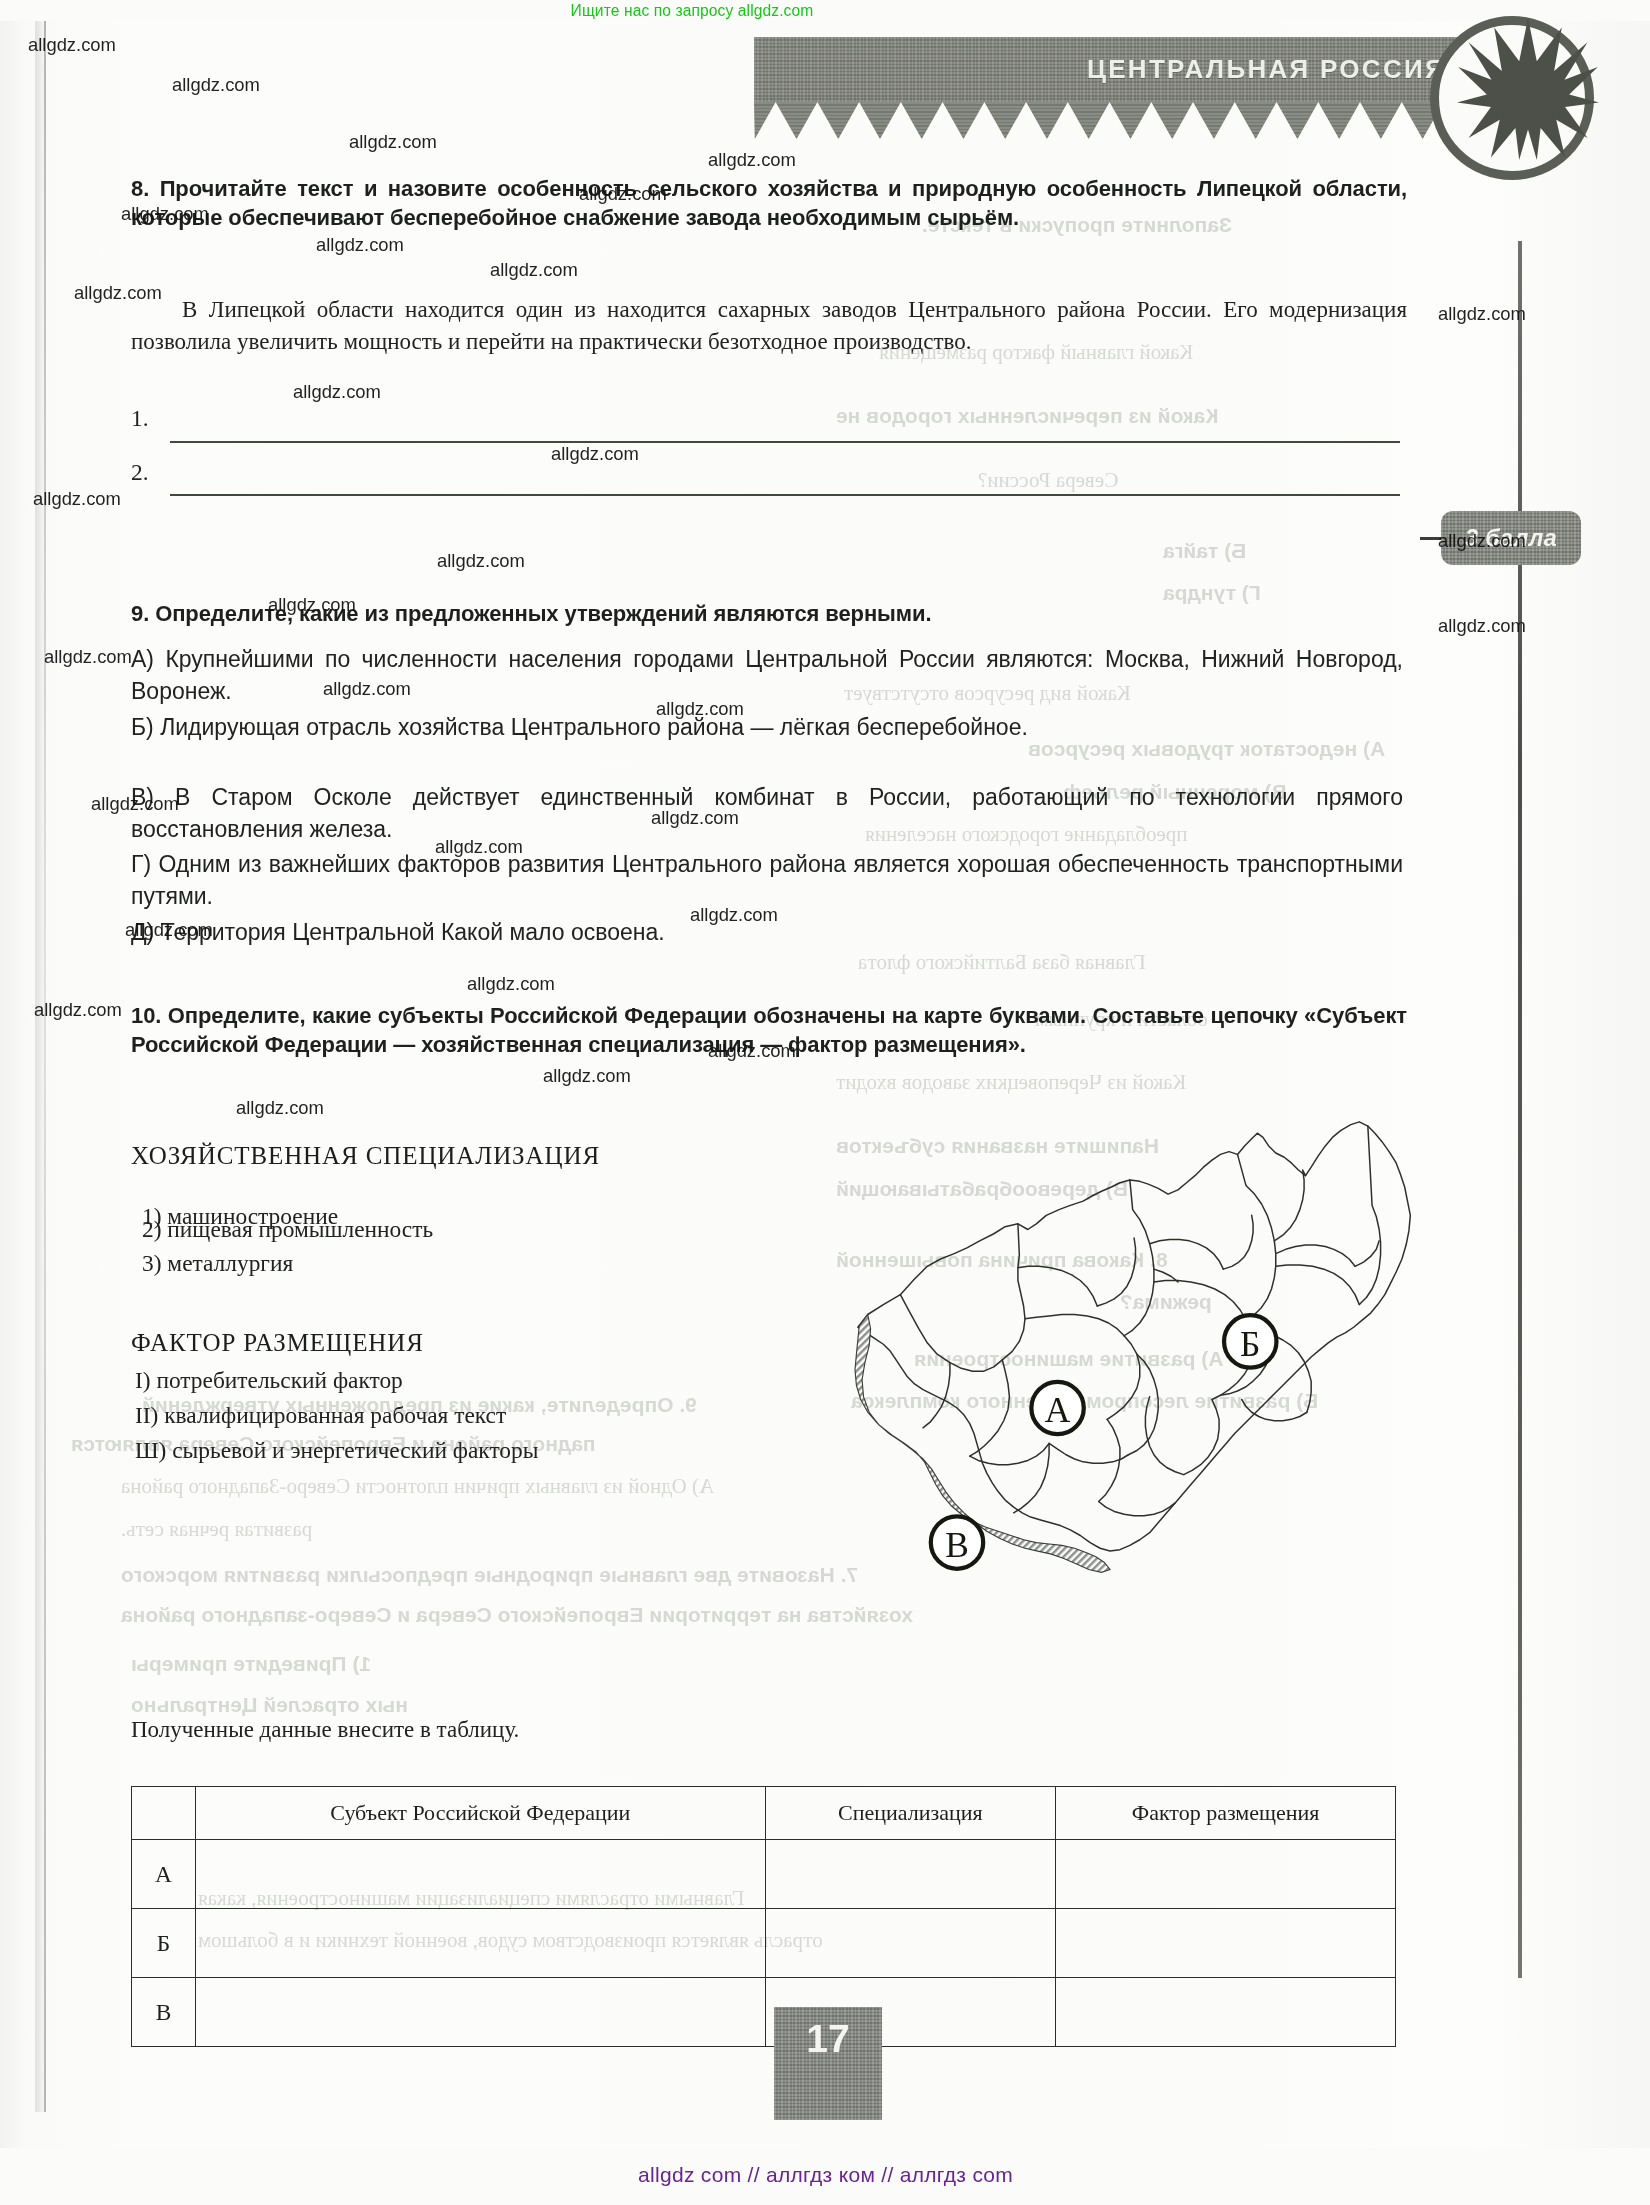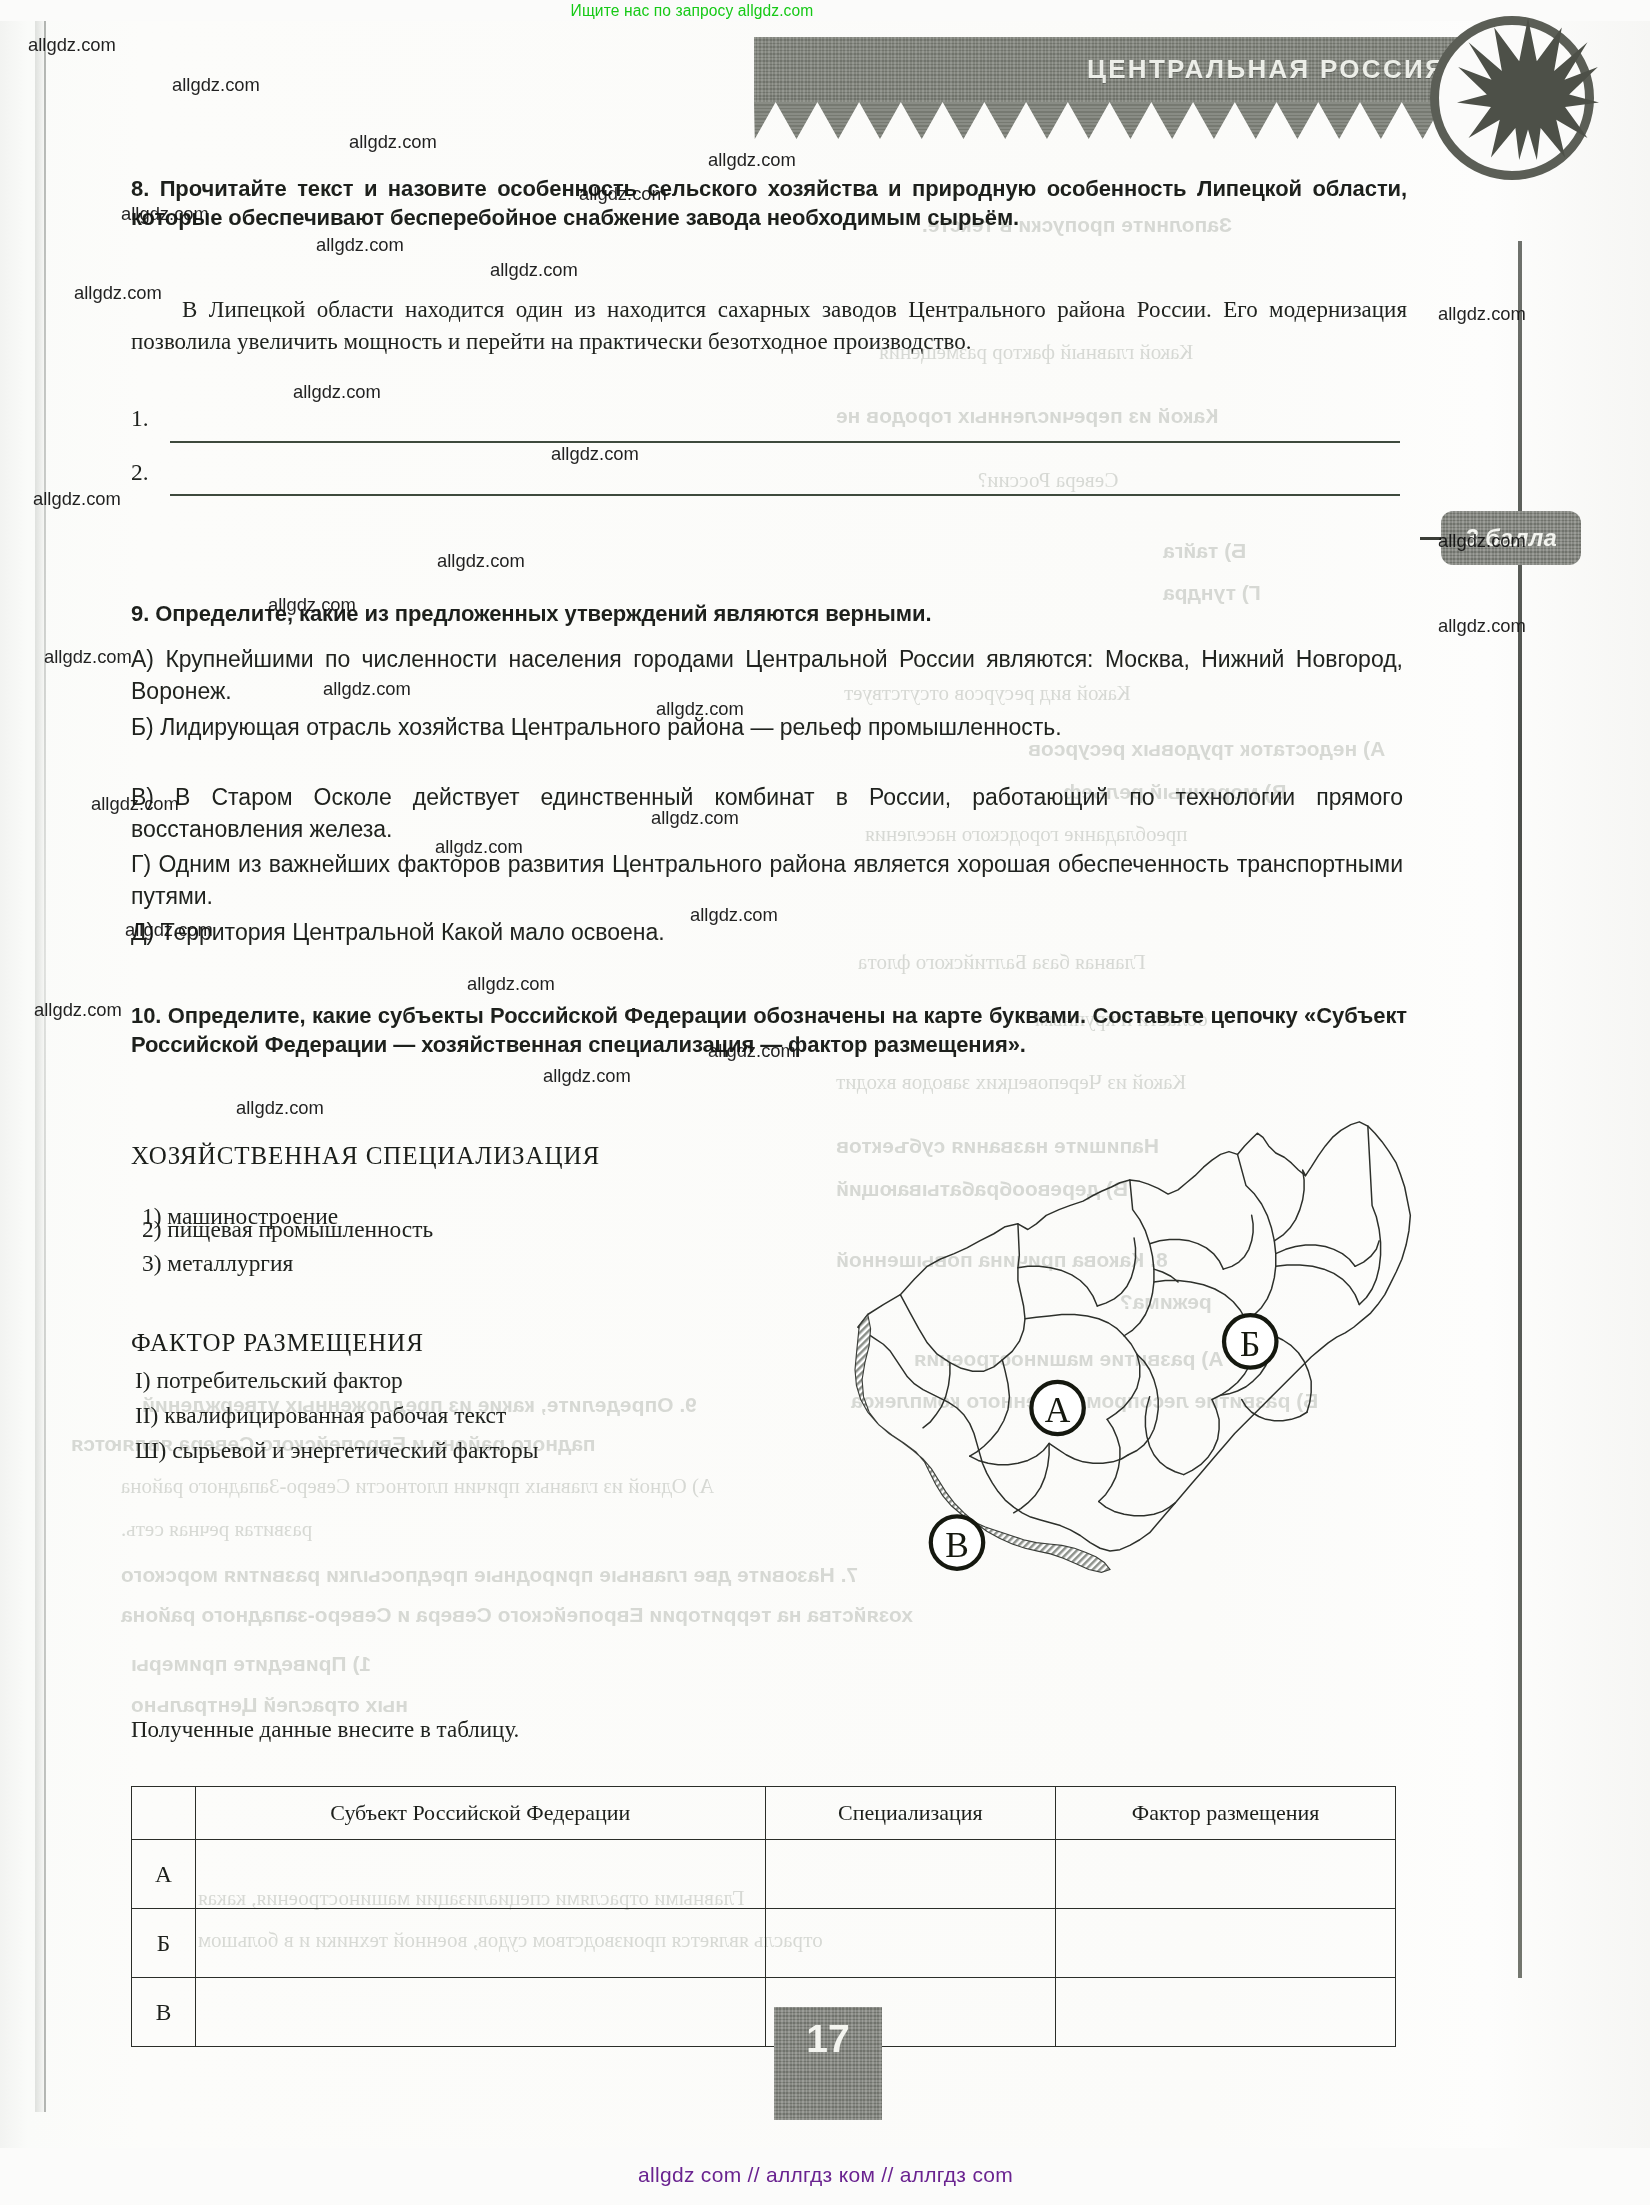--- a/index.html
+++ b/index.html
@@ -275,21 +275,21 @@
 
 <div class="ans-row" style="left:131px;top:459px;">2.</div>
 <div class="ans-rule" style="left:170px;top:494px;width:1230px;"></div>
 
 <div id="score-stem"></div>
 <div id="score-badge">3 балла</div>
 
 <div class="q-head" style="left:131px;top:599px;width:1276px;">9. Определите, какие из предложенных утверждений являются верными.</div>
 
 <div class="opt" style="left:131px;top:643px;width:1272px;">А) Крупнейшими по численности населения городами Центральной России являются: Москва, Нижний Новгород, Воронеж.</div>
-<div class="opt" style="left:131px;top:711px;width:1272px;">Б) Лидирующая отрасль хозяйства Центрального района — рельеф промышленность.</div>
+<div class="opt" style="left:131px;top:711px;width:1272px;">Б) Лидирующая отрасль хозяйства Центрального района — лёгкая бесперебойное.</div>
 <div class="opt" style="left:131px;top:781px;width:1272px;">В) В Старом Осколе действует единственный комбинат в России, работающий по технологии прямого восстановления железа.</div>
 <div class="opt" style="left:131px;top:848px;width:1272px;">Г) Одним из важнейших факторов развития Центрального района является хорошая обеспеченность транспортными путями.</div>
 <div class="opt" style="left:131px;top:916px;width:1272px;">Д) Территория Центральной Какой мало освоена.</div>
 
 <div class="q-head" style="left:131px;top:1001px;width:1276px;">10. Определите, какие субъекты Российской Федерации обозначены на карте буквами. Составьте цепочку «Субъект Российской Федерации — хозяйственная специализация — фактор размещения».</div>
 
 <div class="list-head" style="left:131px;top:1140px;">ХОЗЯЙСТВЕННАЯ СПЕЦИАЛИЗАЦИЯ</div>
 <div class="list-item" style="left:142px;top:1179px;margin-top:22px;">1)  машиностроение</div>
 <div class="list-item" style="left:142px;top:1214px;">2)  пищевая промышленность</div>
 <div class="list-item" style="left:142px;top:1248px;">3)  металлургия</div>

